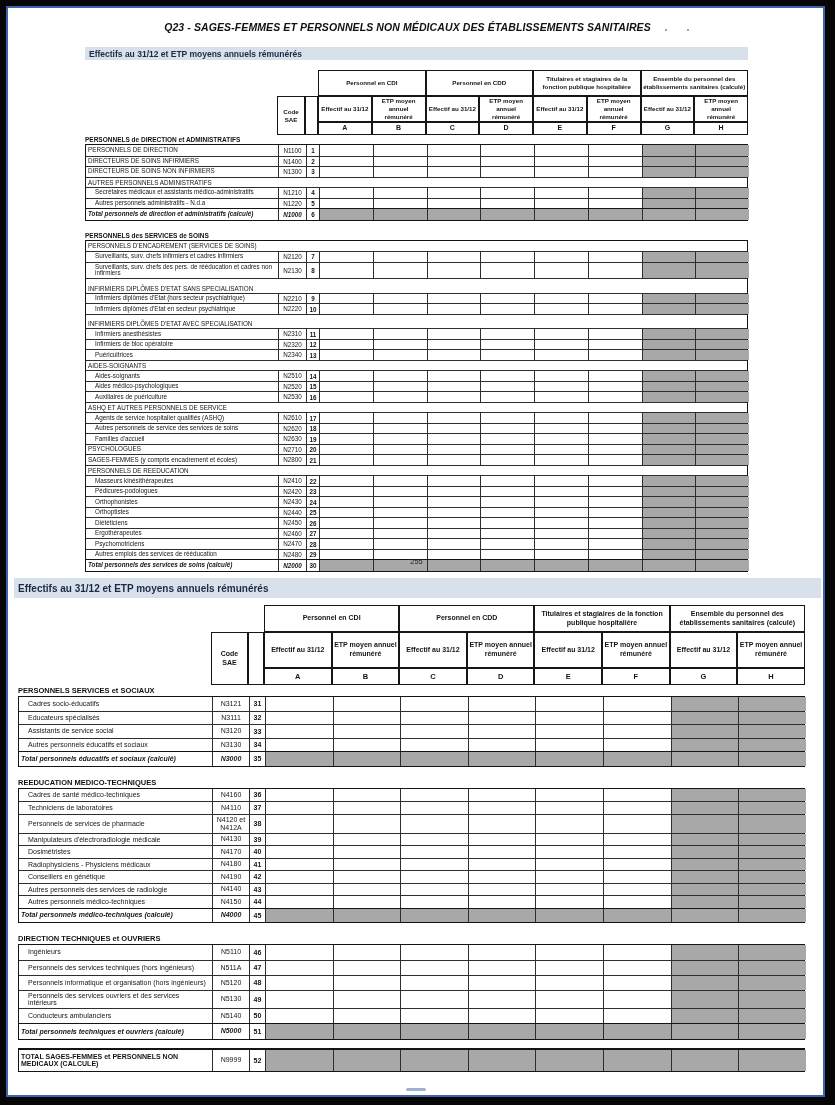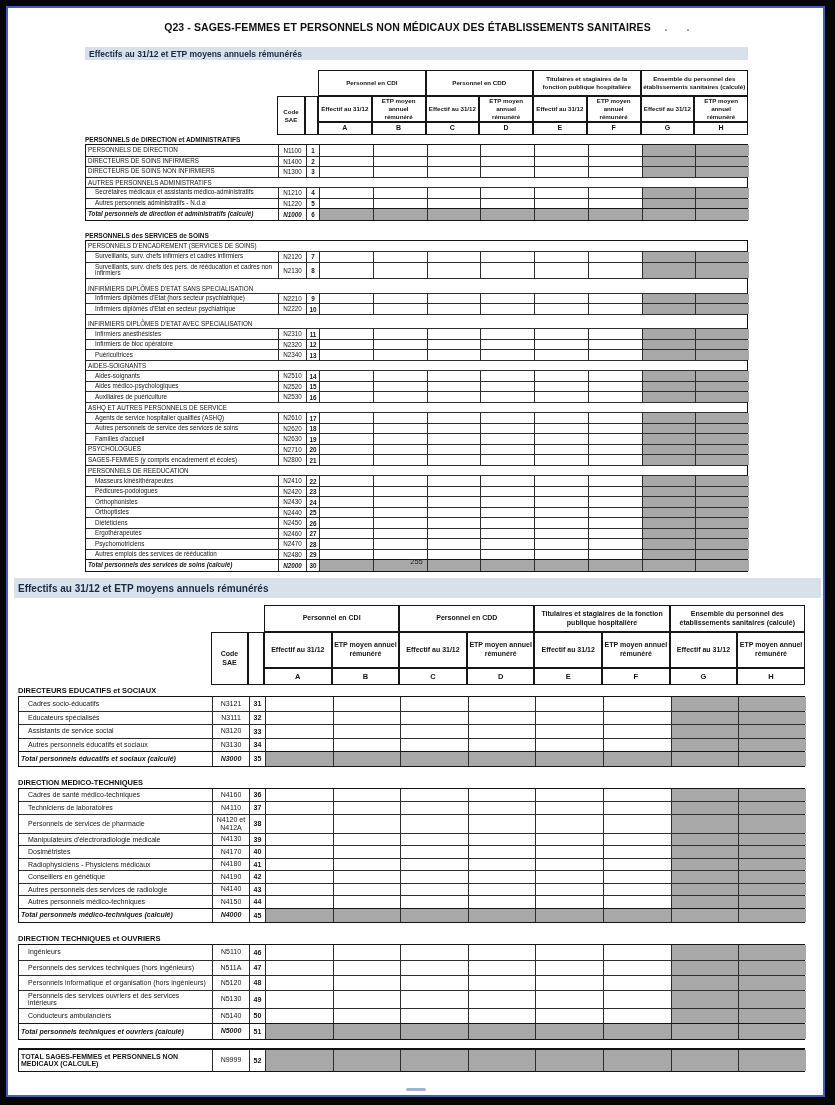--- a/index.html
+++ b/index.html
@@ -2,21 +2,21 @@
 <html><head>
 <meta charset="utf-8">
 <style>
   html,body{margin:0;padding:0;background:#060606;}
   body{width:835px;height:1105px;position:relative;font-family:"Liberation Sans","DejaVu Sans",sans-serif;}
   .outer{position:absolute;inset:0;background:#060606;border-radius:14px;}
   .frame{position:absolute;left:6px;top:6px;width:819px;height:1091px;background:#fff;border:2px solid #3f63b2;box-sizing:border-box;}
   .content{position:absolute;inset:0;}
 
   
-  .title{position:absolute;left:0;top:13px;width:100%;text-align:center;font-weight:bold;font-size:10.5px;color:#111;letter-spacing:.1px;}
+  .title{position:absolute;left:0;top:13px;width:100%;text-align:center;font-weight:bold;font-size:10.5px;color:#111;letter-spacing:.1px;font-style:italic;}
   .tsmudge{display:inline-block;width:2px;height:2px;background:#8b8b9a;margin-left:14px;vertical-align:baseline;box-shadow:22px 0 0 #8b8b9a;opacity:.8;}
 
   
   .bar{position:absolute;background:#d8e0ea;color:#1b2a45;font-weight:bold;display:flex;align-items:center;box-sizing:border-box;padding-left:4px;}
   #bar1{left:77px;top:39px;width:663px;height:13px;font-size:8.5px;}
   #bar2{left:6px;top:570px;width:807px;height:20px;font-size:10px;}
 
   
   .tbl{position:absolute;}
   #t1{left:77px;top:62px;width:663px;--lw:192px;--cw:28px;--nw:13px;--dw:53.75px;font-size:6.3px;}
@@ -553,21 +553,21 @@
             <div class="hc hletter" style="grid-area: 3 / 5;">B</div>
             <div class="hc hletter" style="grid-area: 3 / 6;">C</div>
             <div class="hc hletter" style="grid-area: 3 / 7;">D</div>
             <div class="hc hletter" style="grid-area: 3 / 8;">E</div>
             <div class="hc hletter" style="grid-area: 3 / 9;">F</div>
             <div class="hc hletter" style="grid-area: 3 / 10;">G</div>
             <div class="hc hletter" style="grid-area: 3 / 11;">H</div>
           </div>
         <div class="tbody" id="t2b">
             <div class="block">
-              <div class="bhead">DIRECTEURS EDUCATIFS et SOCIAUX</div>
+              <div class="bhead">PERSONNELS SERVICES et SOCIAUX</div>
               <div class="box">
                 <div class="row data">
                   <div class="lab ind">Cadres socio-éducatifs</div>
                   <div class="code">N3121</div>
                   <div class="num">31</div>
                   <div class="cell"></div>
                   <div class="cell"></div>
                   <div class="cell"></div>
                   <div class="cell"></div>
                   <div class="cell"></div>
@@ -623,21 +623,21 @@
                   <div class="cell g"></div>
                   <div class="cell g"></div>
                   <div class="cell g"></div>
                   <div class="cell g"></div>
                   <div class="cell g"></div>
                   <div class="cell g"></div>
                 </div>
               </div>
             </div>
             <div class="block">
-              <div class="bhead">DIRECTION MEDICO-TECHNIQUES</div>
+              <div class="bhead">REEDUCATION MEDICO-TECHNIQUES</div>
               <div class="box">
                 <div class="row data">
                   <div class="lab ind">Cadres de santé médico-techniques</div>
                   <div class="code">N4160</div>
                   <div class="num">36</div>
                   <div class="cell"></div>
                   <div class="cell"></div>
                   <div class="cell"></div>
                   <div class="cell"></div>
                   <div class="cell"></div>

